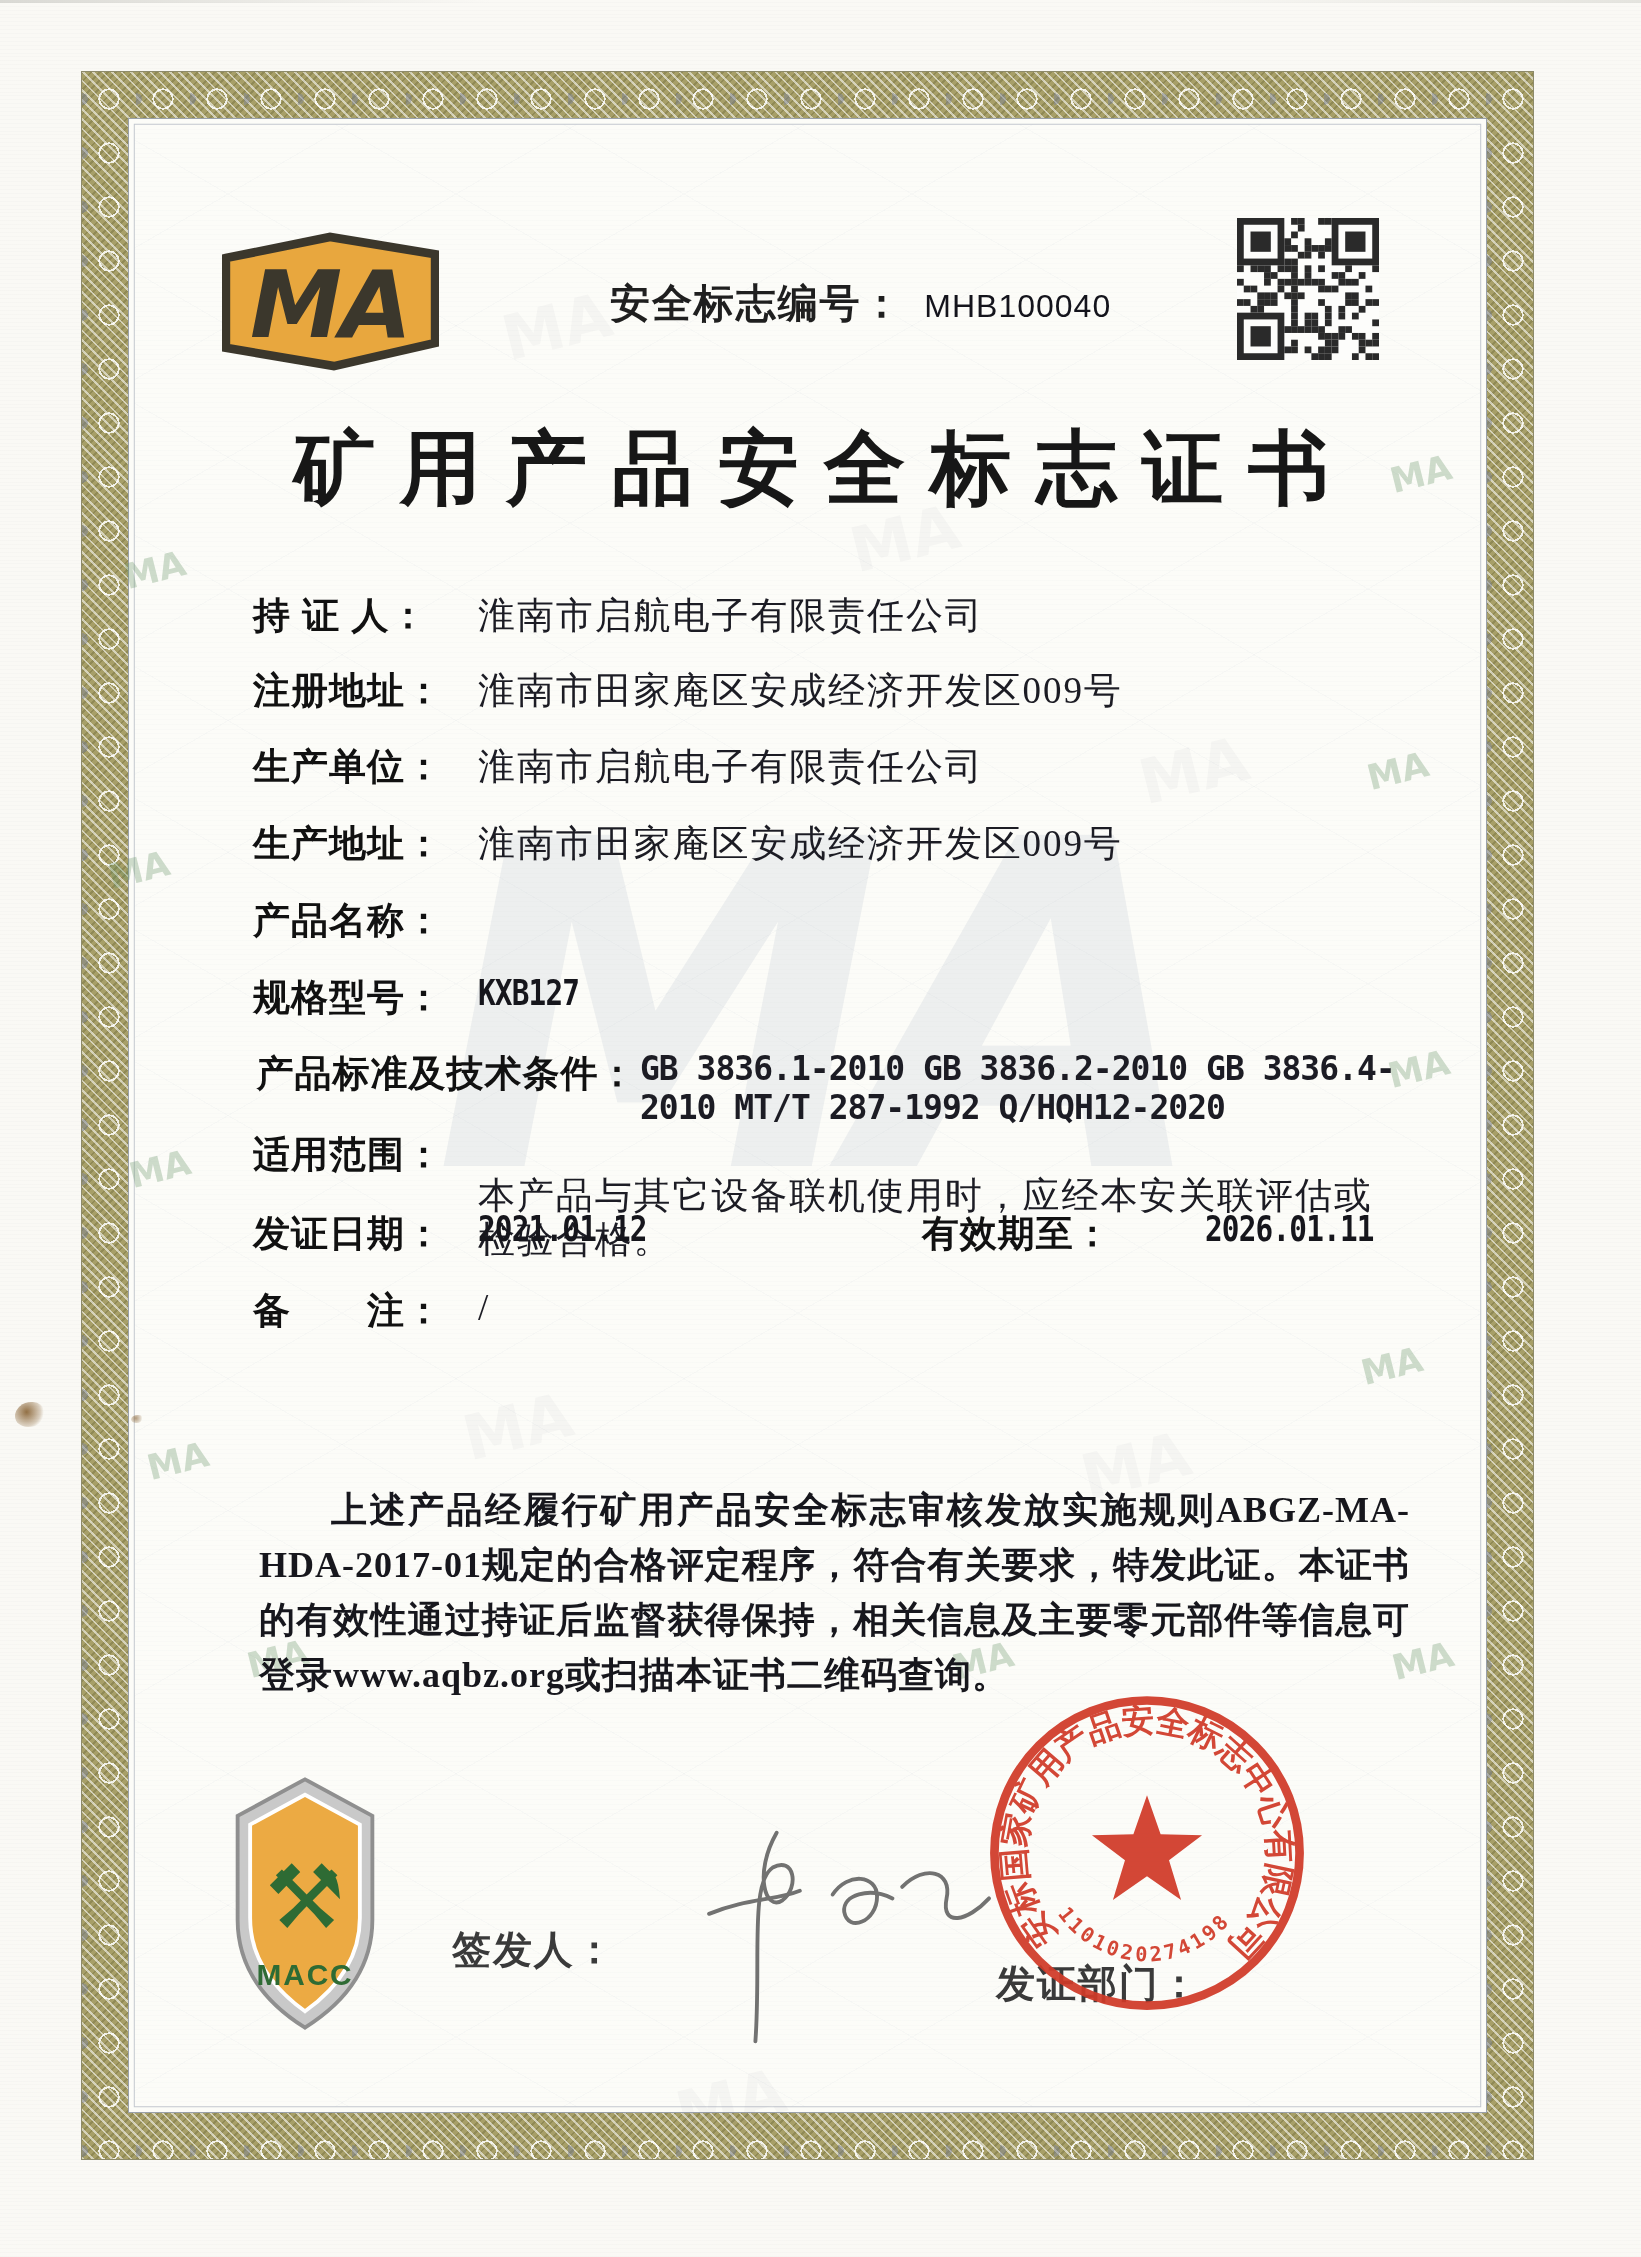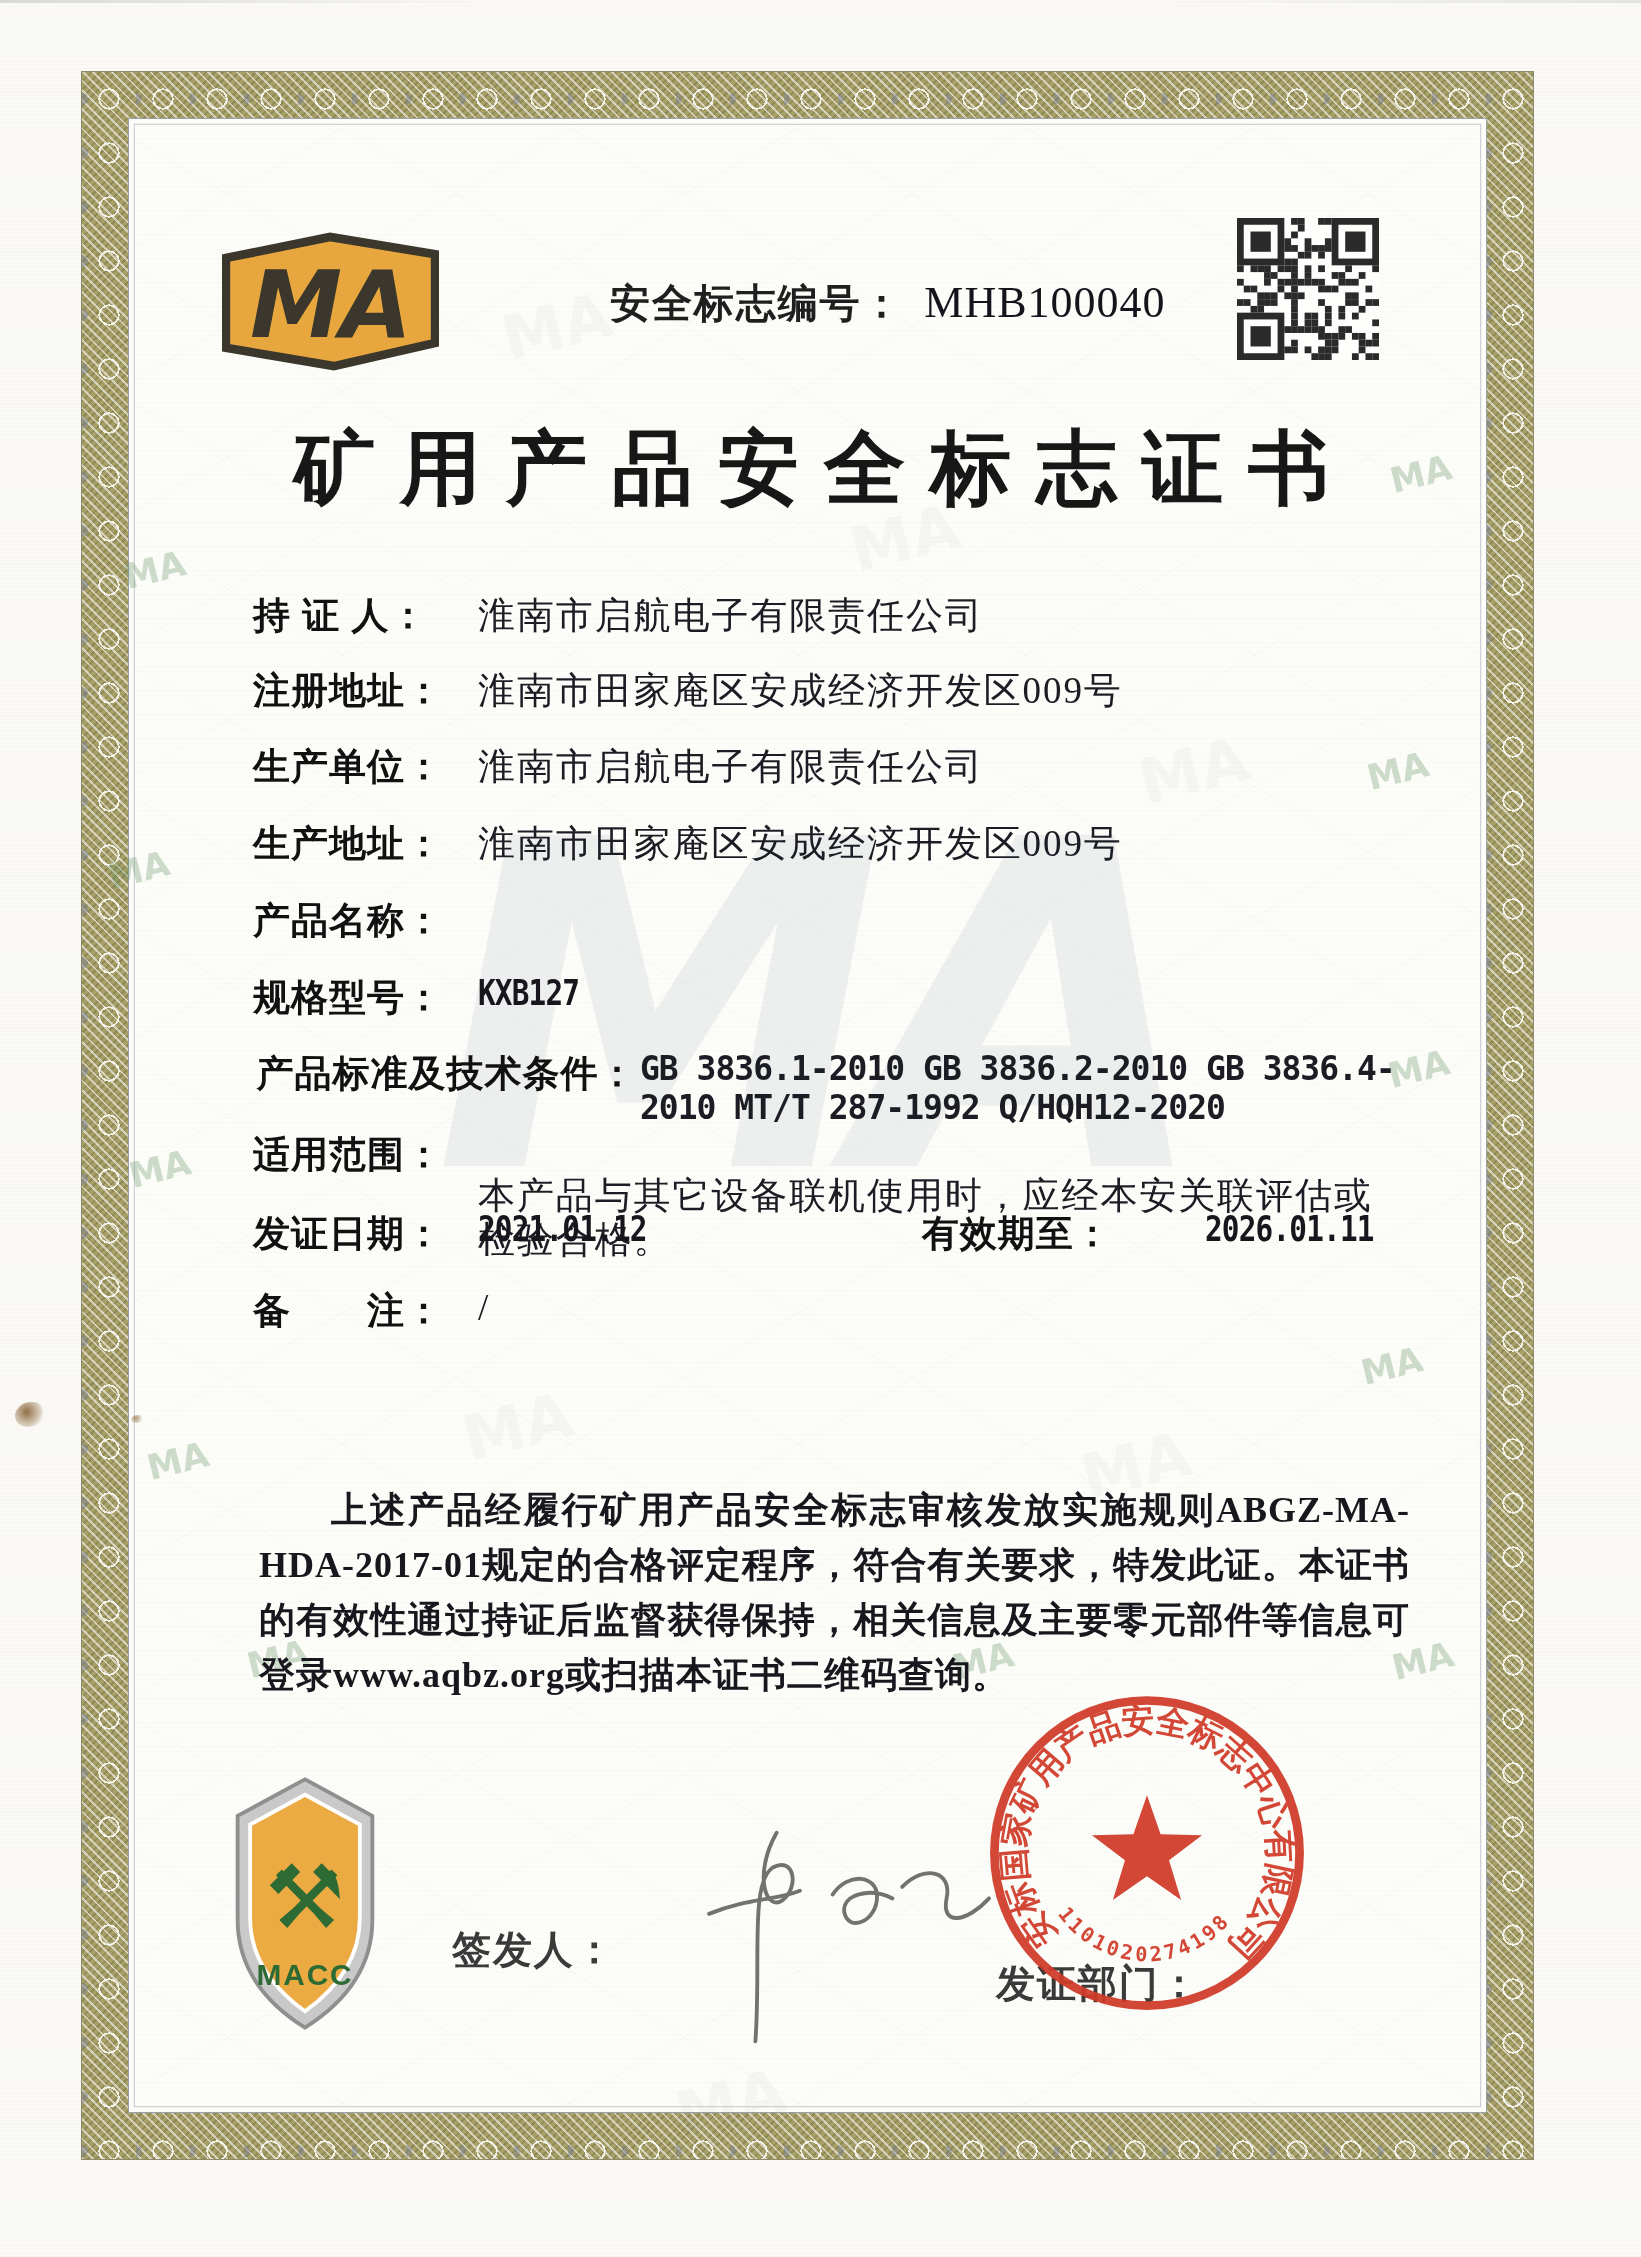--- a/index.html
+++ b/index.html
@@ -31,21 +31,21 @@
   .wm-big{position:absolute;left:434px;top:782px;font-size:454px;line-height:1;font-weight:900;font-style:italic;
     letter-spacing:-27px;color:rgba(165,176,196,.17);font-family:"DejaVu Sans",sans-serif;pointer-events:none;}
   .ghost{position:absolute;font-weight:900;font-size:35px;font-family:"DejaVu Sans",sans-serif;
     color:rgba(96,142,96,.30);transform:rotate(-14deg);pointer-events:none;}
   .ghost.grey{color:rgba(130,140,160,.06);font-size:62px;}
   .stain{position:absolute;border-radius:60% 40% 55% 45%;background:radial-gradient(circle at 40% 40%, rgba(128,88,38,.85), rgba(128,88,38,.25) 60%, transparent 75%);}
   
   .ma-badge{position:absolute;left:222px;top:230px;width:217px;height:143px;}
   .certno-row{position:absolute;left:610px;top:276px;display:flex;align-items:baseline;gap:21px;justify-content:center;}
   .certno-label{font-size:40px;font-weight:bold;color:#1f1f1f;letter-spacing:1.9px;}
-  .certno-value{font-size:44px;color:#14141c;font-family:Liberation Serif, serif;letter-spacing:1px;}
+  .certno-value{font-size:32px;color:#14141c;font-family:Liberation Sans, sans-serif;letter-spacing:1px;}
   .qr{position:absolute;left:1237px;top:218px;width:142px;height:142px;}
   .title{position:absolute;left:82px;top:415px;width:1451px;text-align:center;padding-left:33px;box-sizing:border-box;
     font-size:81px;font-weight:900;color:#171717;letter-spacing:25px;font-family:"DejaVu Sans",sans-serif;}
   
   .row{position:absolute;left:253px;display:flex;align-items:flex-start;}
   .lbl{font-size:37px;font-weight:bold;color:#111;min-width:225px;letter-spacing:1px;white-space:pre;}
   .val{font-size:37px;font-weight:400;color:#1c1c24;font-family:"Liberation Serif",serif;letter-spacing:1.9px;}
   .row.std .lbl{min-width:387px;text-align:center;}
   .row.std .val{width:772px;font-family:"DejaVu Sans Mono",monospace;font-size:33px;line-height:39px;letter-spacing:-1px;font-weight:bold;}
   .row.scope .val{width:917px;line-height:44px;margin-top:44px;}

